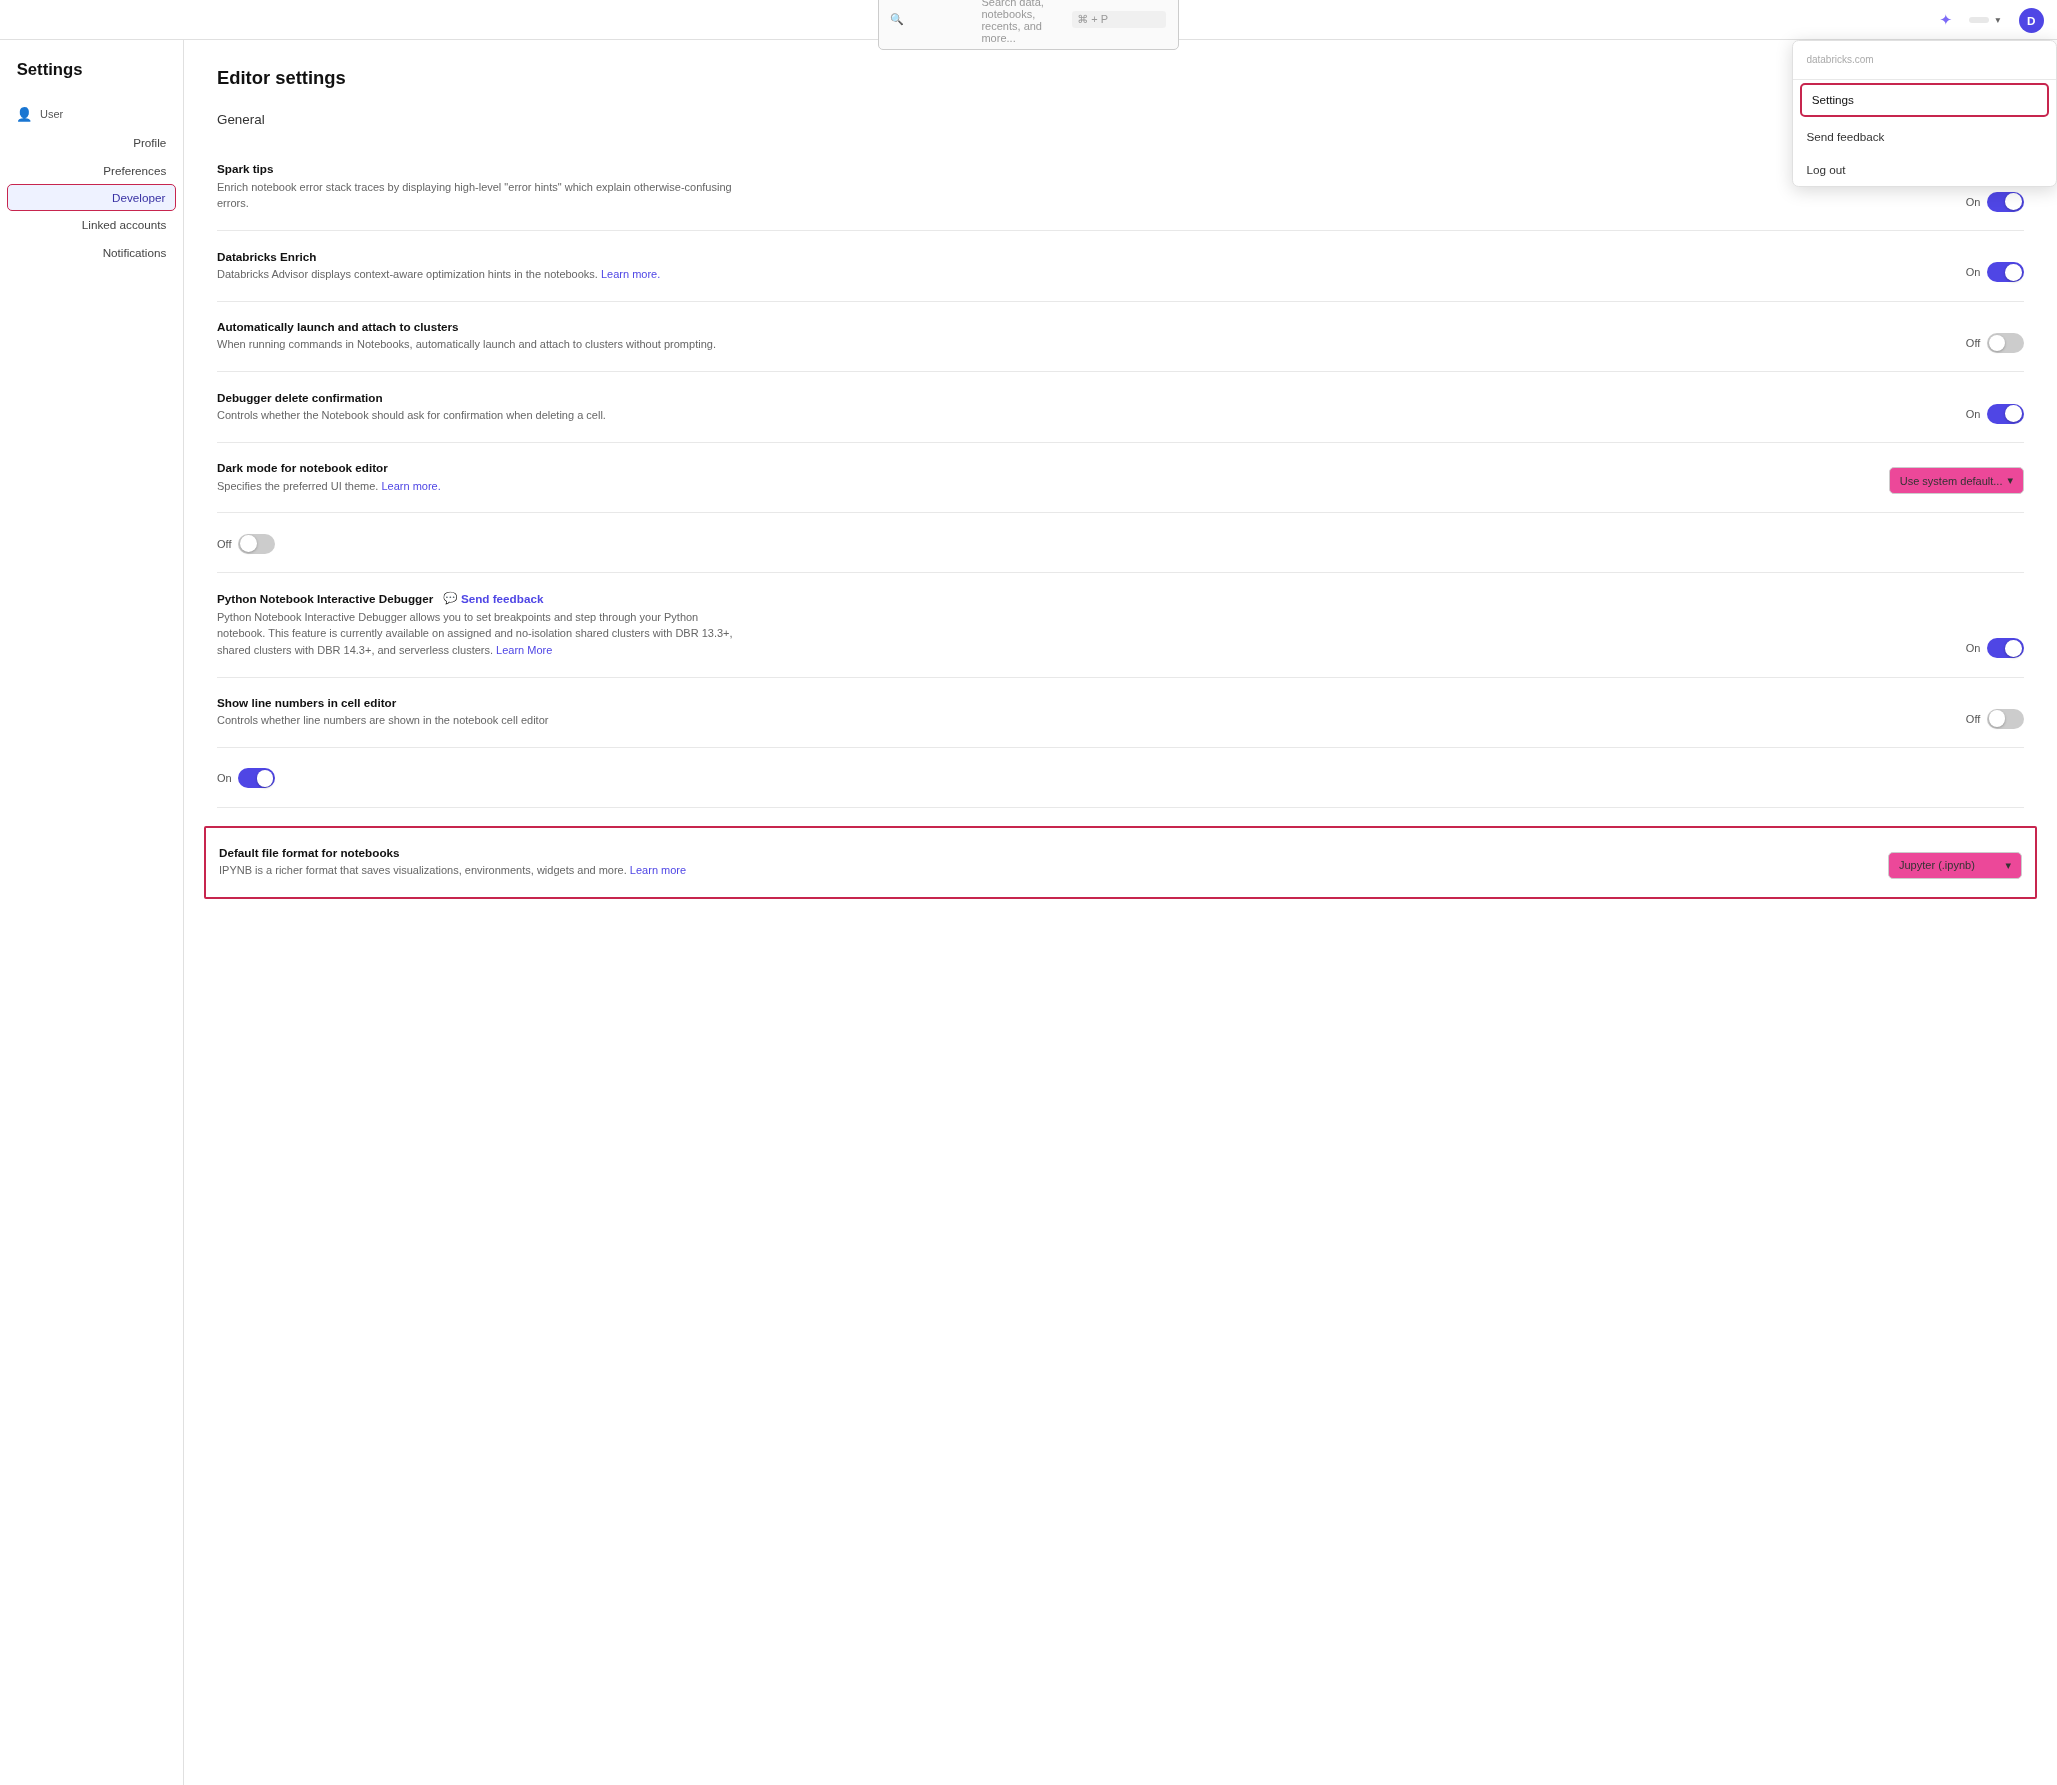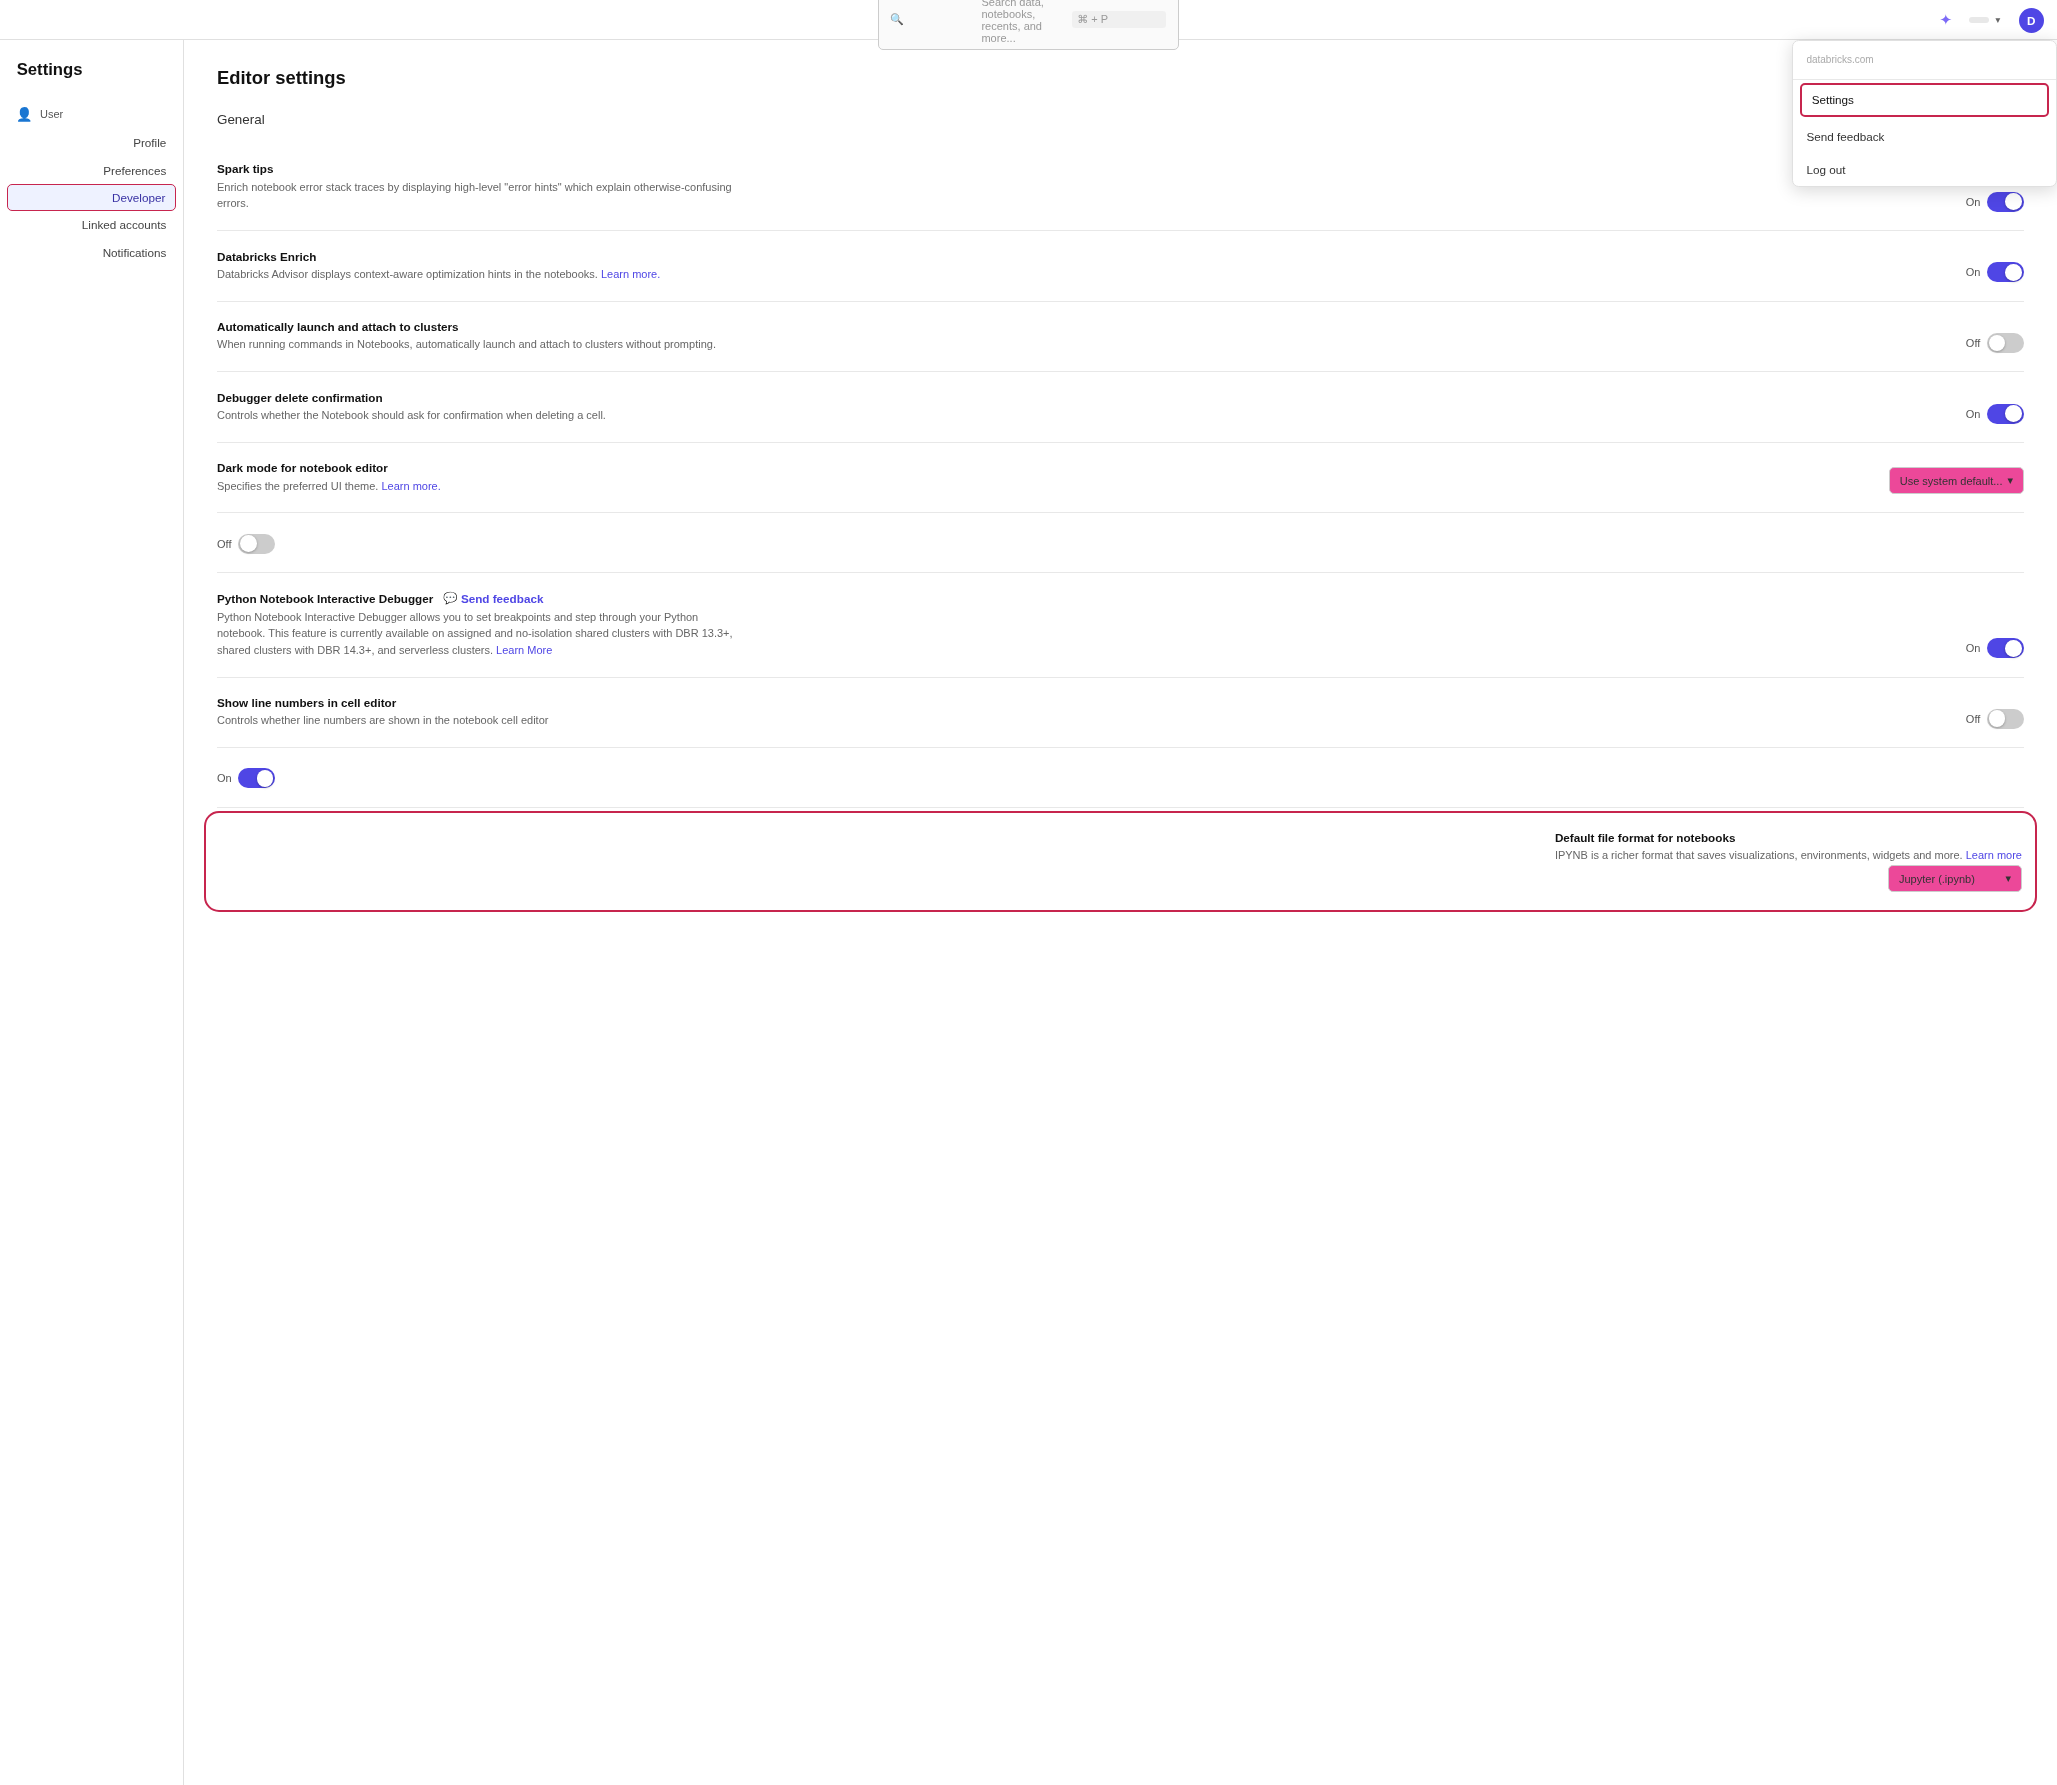--- a/index.html
+++ b/index.html
@@ -99,22 +99,22 @@
       border: 0.8px solid #ccc; border-radius: 5px;
       padding: 5.8px 10px; background: #ec4899; cursor: pointer; font-size: 11px; color: #333;
       min-width: 134px; justify-content: space-between;
     }
 
     
     a.inline-link { color: #4f46e5; text-decoration: none; }
 
     
     .settings-row.highlighted {
-      border: 2.1px solid #c7254e; border-radius: 15px;
-      padding: 18.4px 13.4px; margin: 3px -13.4px; flex-direction: column;
+      border: 2.1px solid #c7254e; border-radius: 2px;
+      padding: 18.4px 13.4px; margin: 18px -13.4px;
     }
 
     
     .dropdown-overlay {
       position: fixed; top: 40px; right: 0; width: 265px;
       background: #fff; border: 0.8px solid #e0e0e0; border-radius: 6.7px;
       box-shadow: 0 3.3px 16.7px rgba(0,0,0,0.15); z-index: 200;
       overflow: hidden;
     }
     .dropdown-user-section {

